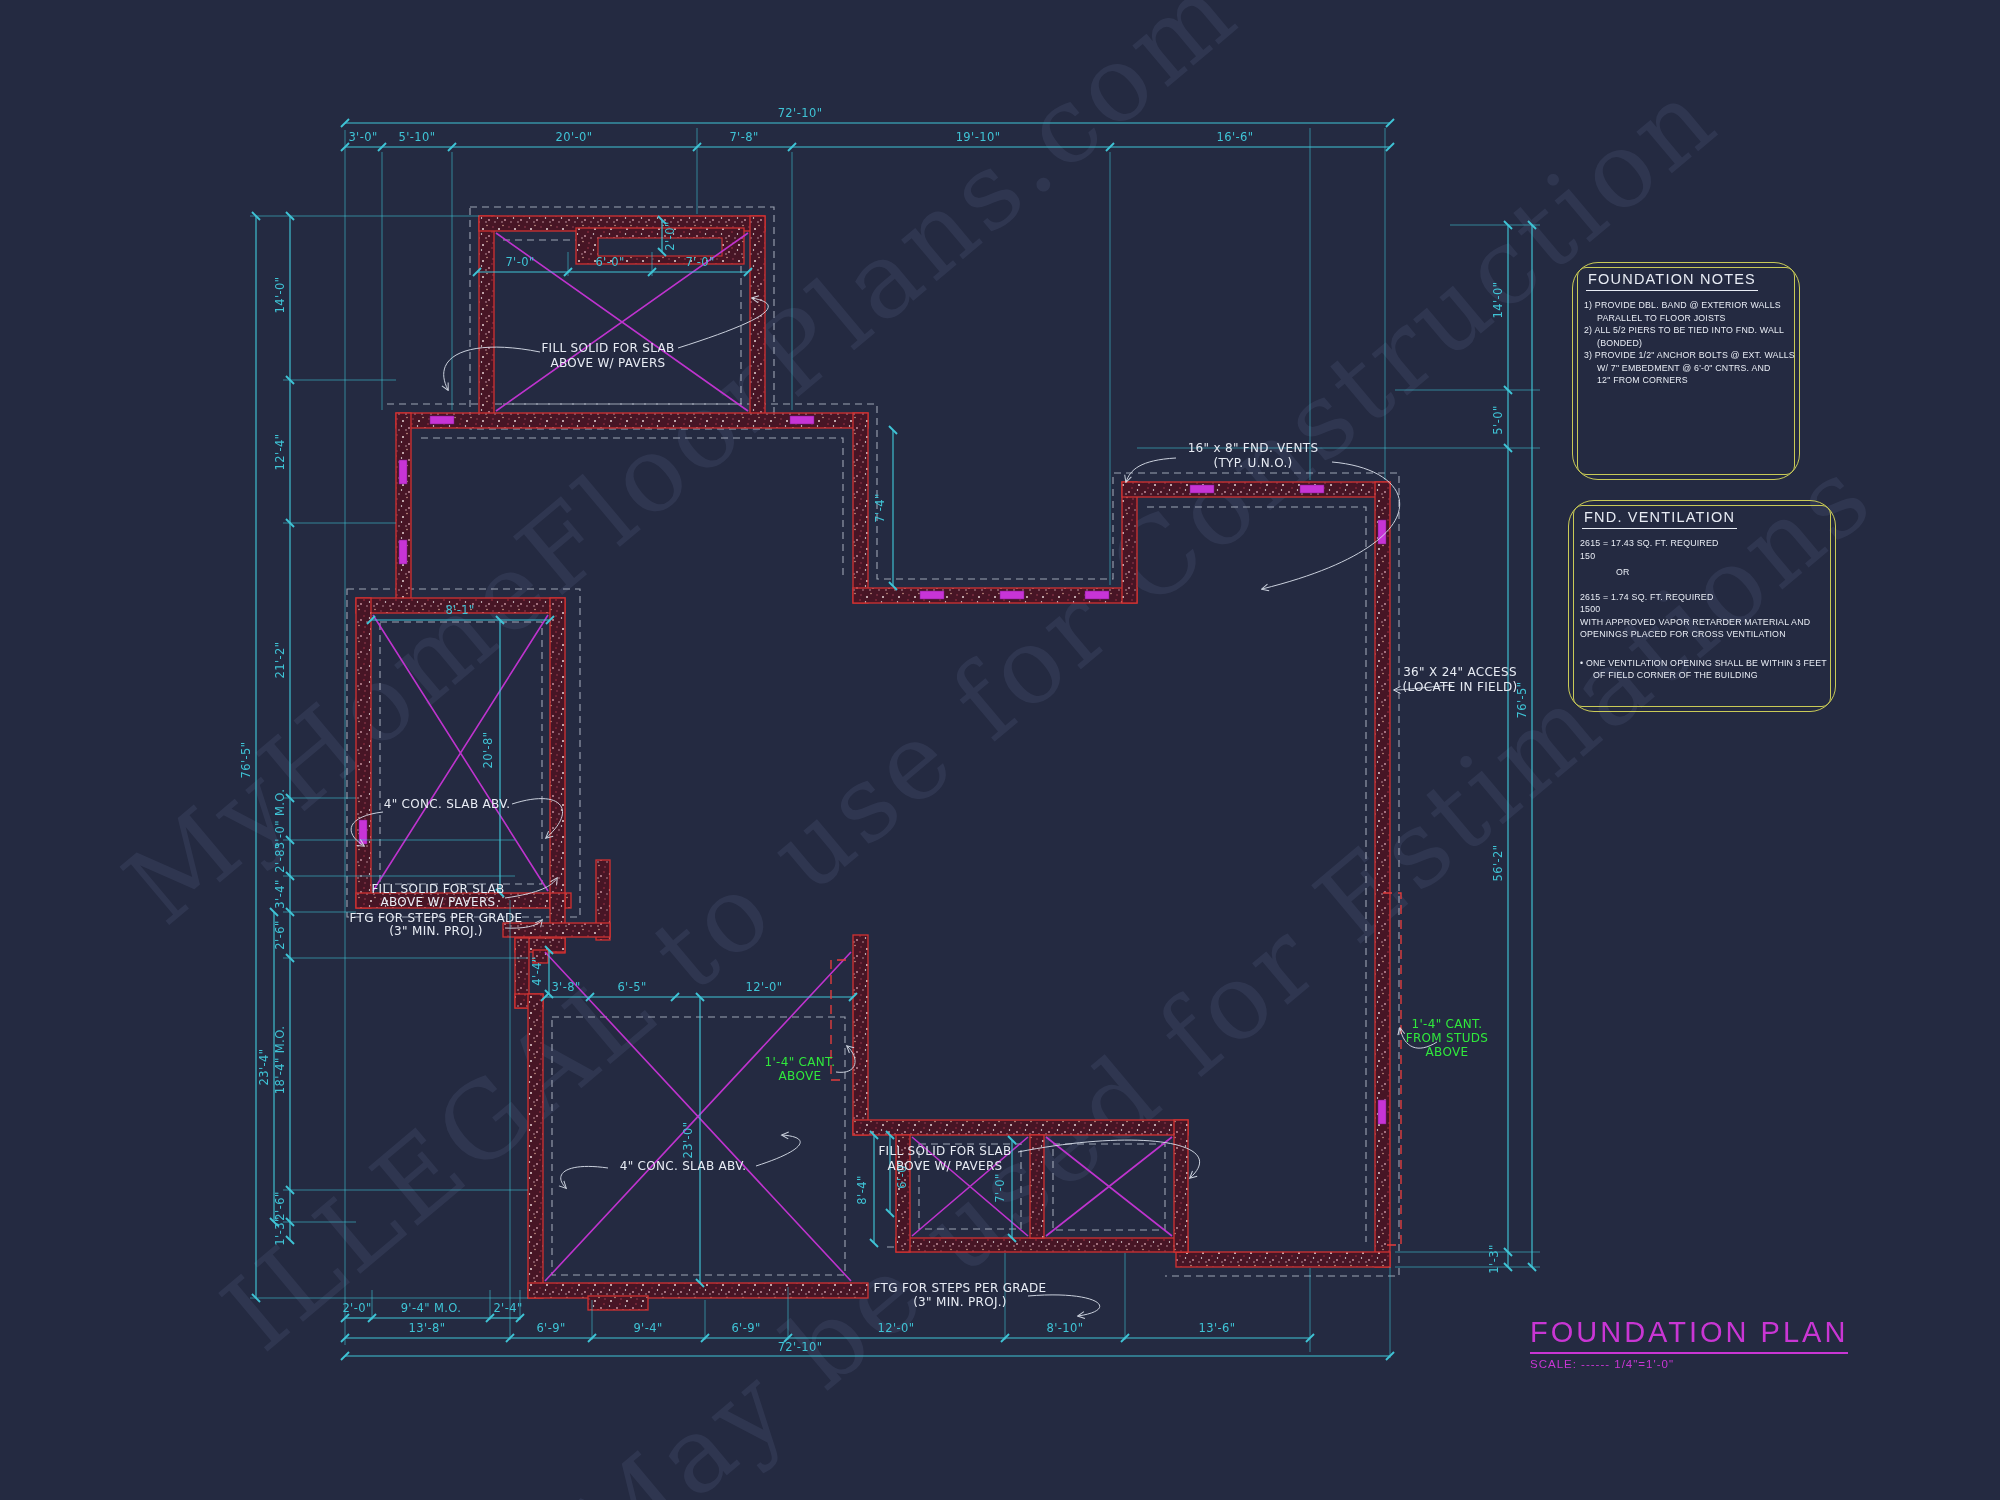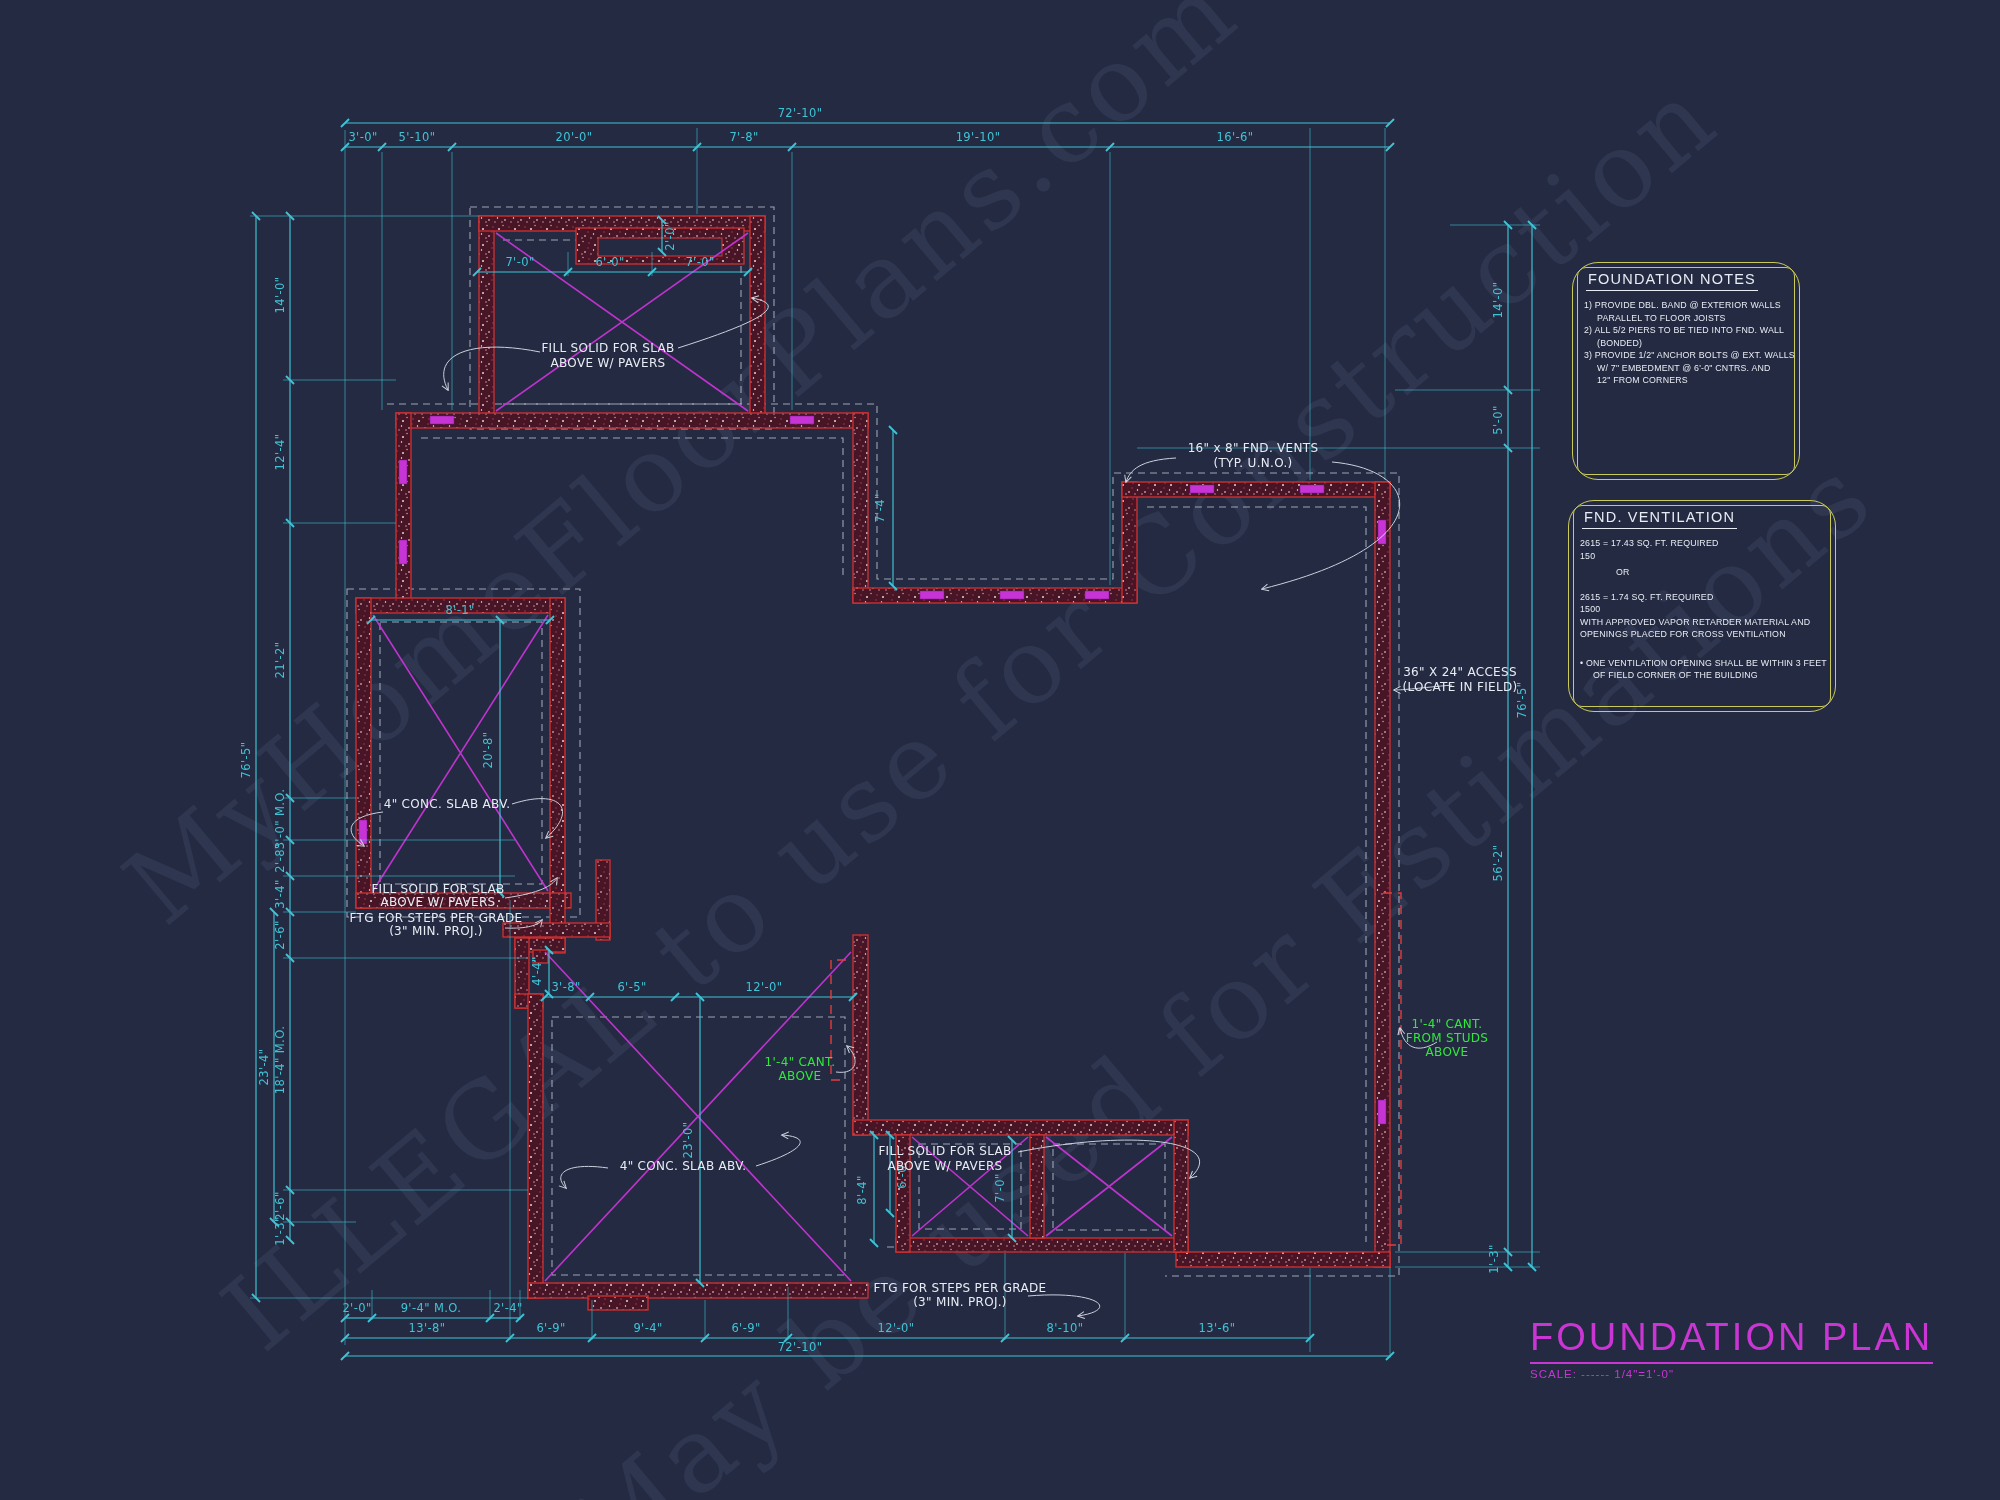--- a/index.html
+++ b/index.html
@@ -28,21 +28,21 @@
         padding:4px 11px;box-sizing:border-box;}
   .ybox .inner{position:absolute;inset:4px;border:1.2px solid var(--yellow);border-radius:9px;pointer-events:none;}
   .ybox-title{position:relative;display:inline-block;font-size:14.5px;letter-spacing:1.2px;color:var(--white);
         border-bottom:1.5px solid var(--white);padding:2px 2px 3px 2px;margin:2px 0 8px 2px;white-space:nowrap;}
   .nline{position:relative;font-size:8.8px;line-height:12.5px;letter-spacing:.2px;white-space:nowrap;}
   .cont{padding-left:13px;}
   .u{}
   .gap{margin-top:16px;}
   .or{margin:4px 0 12px 36px;}
   .tblock{position:absolute;color:var(--titlemag);}
-  .plan-title{font-size:38px;letter-spacing:3px;border-bottom:2px solid var(--titlemag);
+  .plan-title{font-size:29px;letter-spacing:3px;border-bottom:2px solid var(--titlemag);
         padding-bottom:3px;white-space:nowrap;}
   .plan-scale{font-size:11.5px;letter-spacing:1px;margin-top:4px;white-space:nowrap;}
 </style>
 </head>
 <body>
 
 <div id="stage">
 
 <svg width="2000" height="1500" viewBox="0 0 2000 1500">
   <defs>

